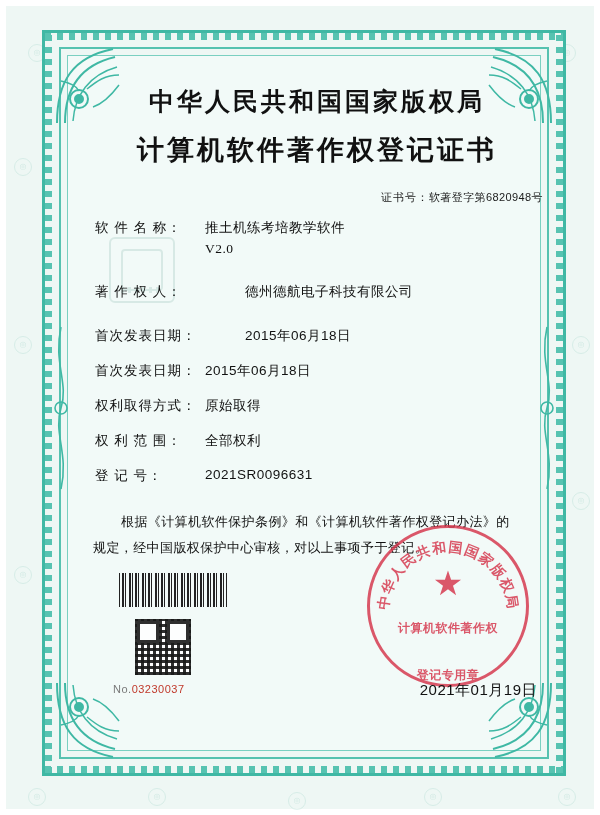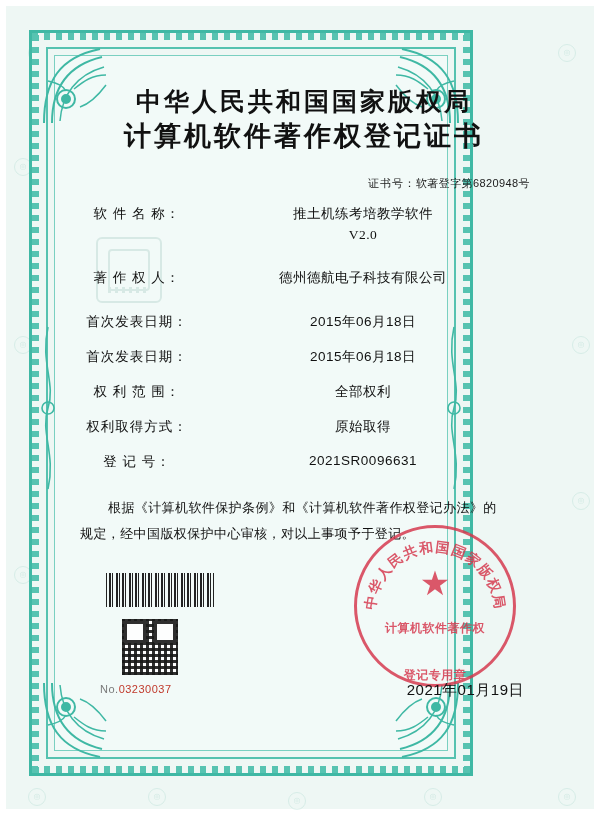--- a/index.html
+++ b/index.html
@@ -40,22 +40,22 @@
     border-radius: 50%;
     border: 1px solid #9fd3c7;
     color: #8cc9bb;
     font-size: 8px;
     line-height: 16px;
     text-align: center;
   }
   
   .border-outer {
     position: absolute;
-    left: 23px; top: 24px;
-    width: 444px; height: 746px;
+    left: 36px; top: 24px;
+    width: 524px; height: 746px;
     border: 3px solid #3fb8a4;
     box-sizing: border-box;
     background:
       repeating-linear-gradient(90deg, #57c3b1 0 6px, transparent 6px 12px) top/100% 7px no-repeat,
       repeating-linear-gradient(90deg, #57c3b1 0 6px, transparent 6px 12px) bottom/100% 7px no-repeat,
       repeating-linear-gradient(0deg, #57c3b1 0 6px, transparent 6px 12px) left/7px 100% no-repeat,
       repeating-linear-gradient(0deg, #57c3b1 0 6px, transparent 6px 12px) right/7px 100% no-repeat,
       #eef7f4;
   }
   .border-mid {
@@ -103,21 +103,21 @@
     color: #111;
     margin-top: 16px;
   }
   .title2 {
     text-align: center;
     font-family: "Liberation Serif", serif;
     font-weight: bold;
     font-size: 27px;
     letter-spacing: 3px;
     color: #111;
-    margin-top: 0;
+    margin-top: 14px;
   }
   .certno {
     text-align: right;
     font-size: 11px;
     color: #1a1a1a;
     margin-top: 22px;
     padding-right: 4px;
     letter-spacing: 0.4px;
   }
   .certno .lbl { letter-spacing: 1px; }
@@ -126,39 +126,38 @@
     margin-top: 14px;
     position: relative;
     z-index: 3;
   }
   .row {
     display: flex;
     align-items: flex-start;
     margin-bottom: 17px;
     font-size: 13.5px;
     color: #111;
-    text-align: center;
   }
   .row .label {
     width: 118px;
     flex: 0 0 118px;
     letter-spacing: 1px;
     padding-left: 8px;
     box-sizing: border-box;
   }
   .row .value {
     flex: 1;
     letter-spacing: 0.5px;
   }
   .row .value .ver {
     display: block;
     margin-top: 4px;
     font-family: "Liberation Serif", serif;
   }
-  .row.gap-top { margin-top: 26px; }
+  .row.gap-top { margin-top: 26px; gap: 40px; }
 
   .para {
     margin-top: 24px;
     font-size: 13px;
     line-height: 2.0;
     color: #111;
     padding: 0 6px;
     letter-spacing: 0.4px;
   }
   .para .indent { display: inline-block; width: 28px; }
@@ -413,27 +412,27 @@
             <div class="label">首次发表日期：</div>
             <div class="value">2015年06月18日</div>
           </div>
 
           <div class="row">
             <div class="label">首次发表日期：</div>
             <div class="value">2015年06月18日</div>
           </div>
 
           <div class="row">
+            <div class="label">权利取得方式：</div>
+            <div class="value">原始取得</div>
+          </div>
+
+          <div class="row">
             <div class="label">权 利 范 围：</div>
             <div class="value">全部权利</div>
-          </div>
-
-          <div class="row">
-            <div class="label">权利取得方式：</div>
-            <div class="value">原始取得</div>
           </div>
 
           <div class="row">
             <div class="label">登 记 号：</div>
             <div class="value">2021SR0096631</div>
           </div>
 
         </div>
 
         <div class="para">

